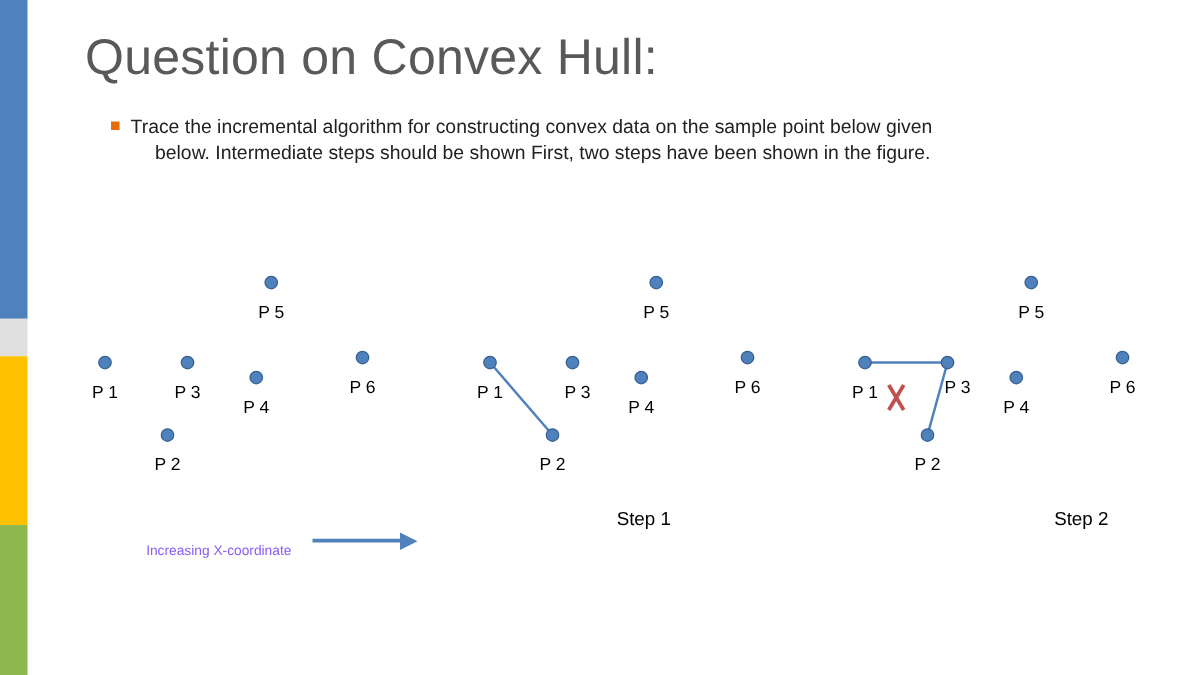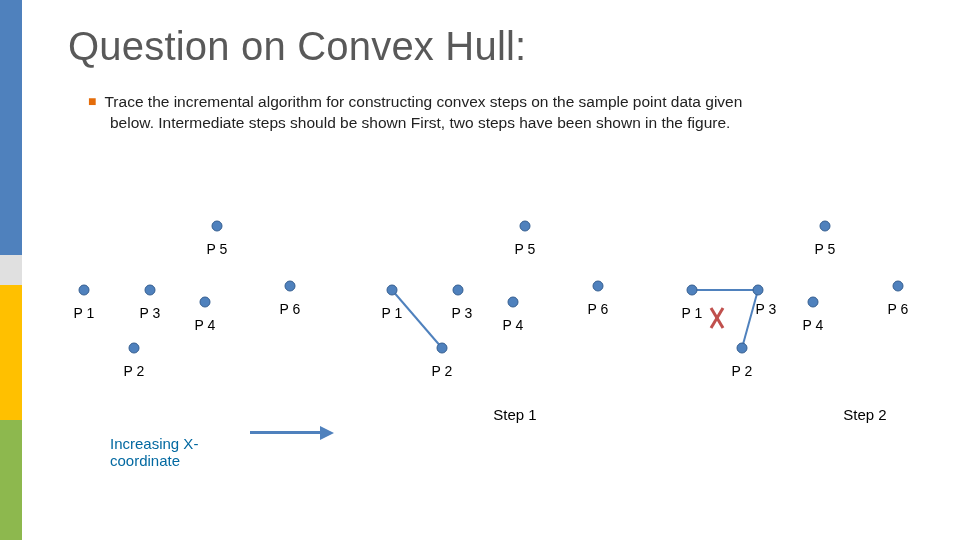--- a/index.html
+++ b/index.html
@@ -4,43 +4,43 @@
 <style>
   html,body{margin:0;padding:0;width:960px;height:540px;background:#ffffff;font-family:Arial,Helvetica,sans-serif;color:#555;overflow:hidden}
   .sidebar{position:absolute;left:0;top:0;width:22px;height:540px}
   .sb-blue{position:absolute;left:0;top:0;width:22px;height:255px;background:#4f81bd}
   .sb-gray{position:absolute;left:0;top:255px;width:22px;height:30px;background:#e0e0e0}
   .sb-yellow{position:absolute;left:0;top:285px;width:22px;height:135px;background:#ffc000}
   .sb-green{position:absolute;left:0;top:420px;width:22px;height:120px;background:#8db84e}
   .title{position:absolute;left:68px;top:24px;font-size:40px;color:#595959;letter-spacing:.2px}
   .bullet-row{position:absolute;left:88px;top:92px;right:36px;font-size:15.5px;color:#222;line-height:1.35}
   .bullet-row .sq{color:#e46c0a;font-size:14px;position:relative;top:-1px;margin-right:8px}
-  .body-text{margin-left:22px}
+  .body-text{margin-left:36px}
   svg.diagram{position:absolute;left:42px;top:170px}
   .pt-label{font-size:14px;fill:#000;text-anchor:middle}
   .step-label{font-size:15px;fill:#000;text-anchor:middle}
-  .axis-label{position:absolute;font-size:15px;color:#0369a1;width:130px;left:110px;top:435px}
+  .axis-label{position:absolute;font-size:11px;color:#8b5cf6;text-align:center;width:130px;left:110px;top:435px}
   .arrow{position:absolute;left:250px;top:426px;width:85px;height:14px}
   .arrow .shaft{position:absolute;left:0;top:5px;width:72px;height:3px;background:#4f81bd}
   .arrow .head{position:absolute;left:70px;top:0;width:0;height:0;border-left:14px solid #4f81bd;border-top:7px solid transparent;border-bottom:7px solid transparent}
 </style>
 </head>
 <body>
 
 <div class="sidebar">
   <div class="sb-blue"></div>
   <div class="sb-gray"></div>
   <div class="sb-yellow"></div>
   <div class="sb-green"></div>
 </div>
 
 <div class="title">Question on Convex Hull:</div>
 
 <div class="bullet-row">
-  <span class="sq">■</span><span>Trace the incremental algorithm for constructing convex steps on the sample point data given</span>
+  <span class="sq">■</span><span>Trace the incremental algorithm for constructing convex data on the sample point below given</span>
   <div class="body-text">below. Intermediate steps should be shown First, two steps have been shown in the figure.</div>
 </div>
 
 <svg class="diagram" width="290" height="220">
   <g>
     <circle cx="42" cy="120" r="5" fill="#4f81bd" stroke="#365f91" stroke-width="1"></circle>
     <text class="pt-label" x="42" y="148">P 1</text>
   </g>
   <g>
     <circle cx="92" cy="178" r="5" fill="#4f81bd" stroke="#365f91" stroke-width="1"></circle>

